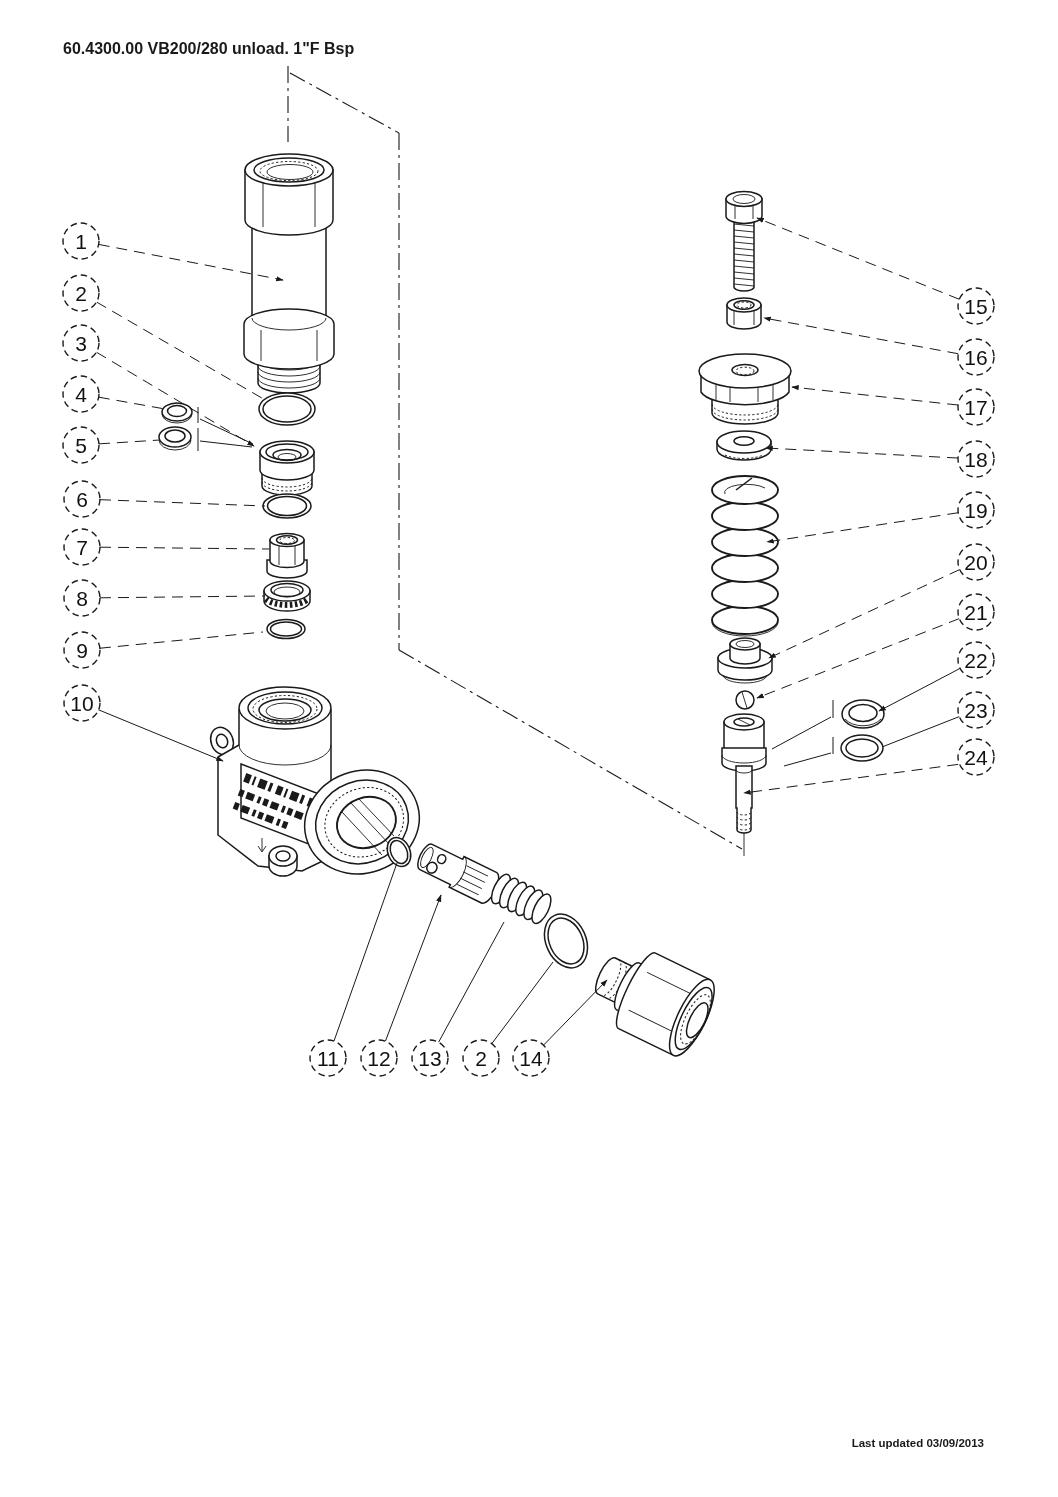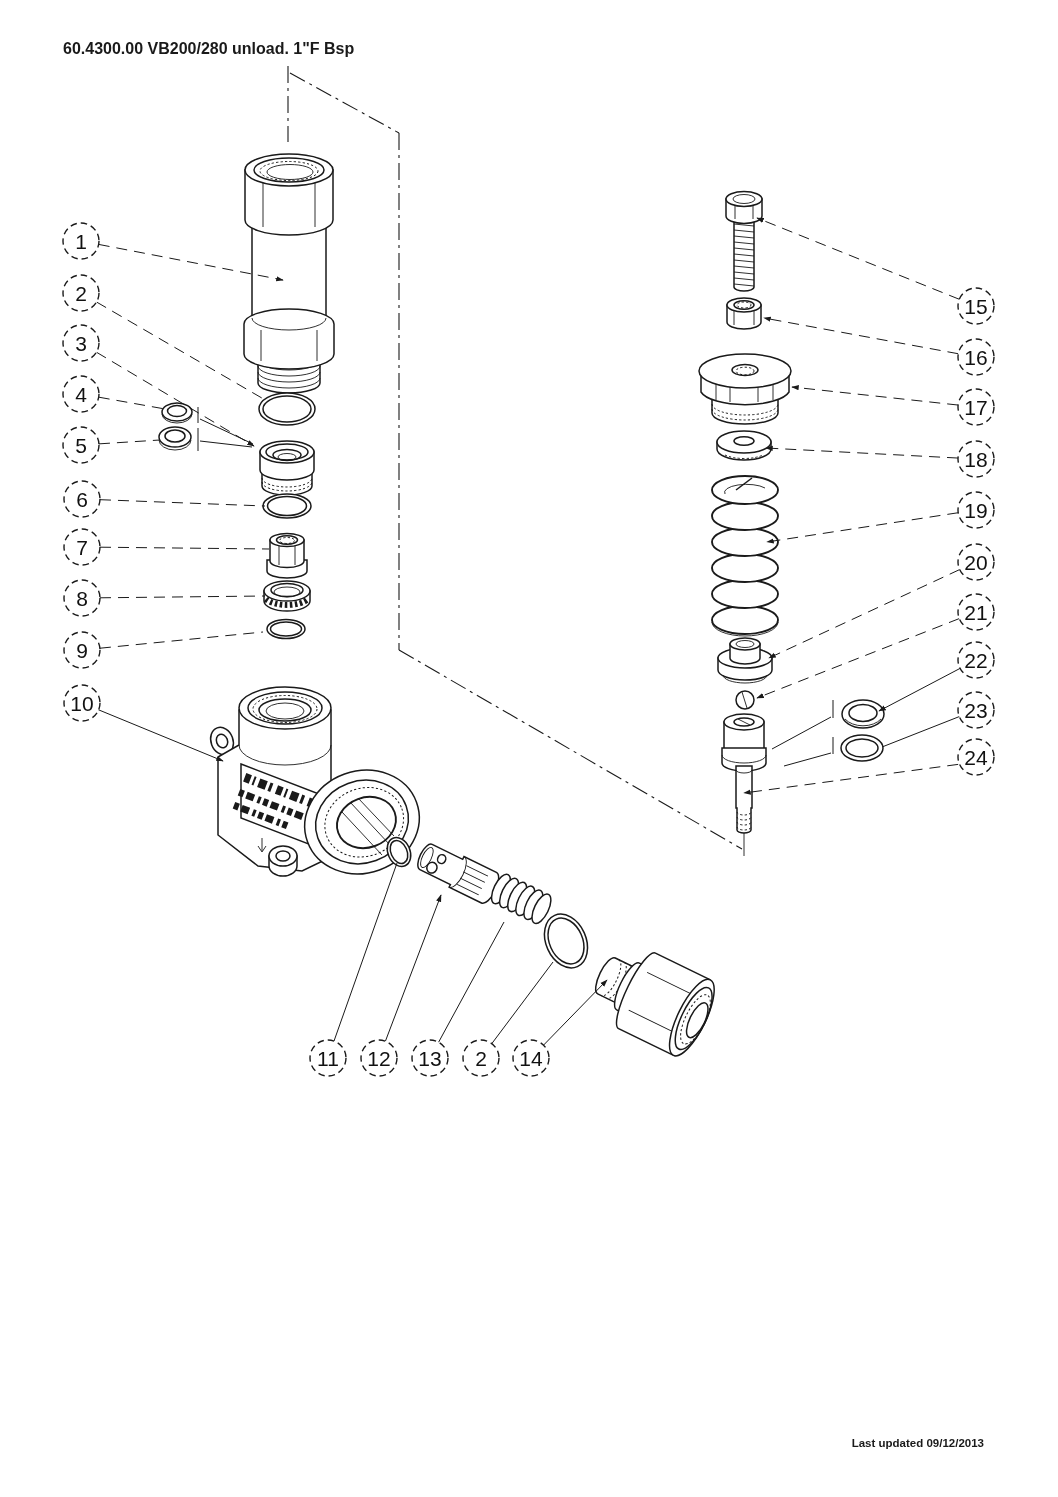--- a/index.html
+++ b/index.html
@@ -399,14 +399,14 @@
           <circle r="18"></circle>
           <text y="7.5">23</text>
         </g>
       <g class="co" transform="translate(976,757)">
           <circle r="18"></circle>
           <text y="7.5">24</text>
         </g>
     </g>
   </svg>
 
-  <div class="footer">Last updated 09/12/2013</div>
+  <div class="footer">Last updated 03/09/2013</div>
 </div>
 
 </body></html>

